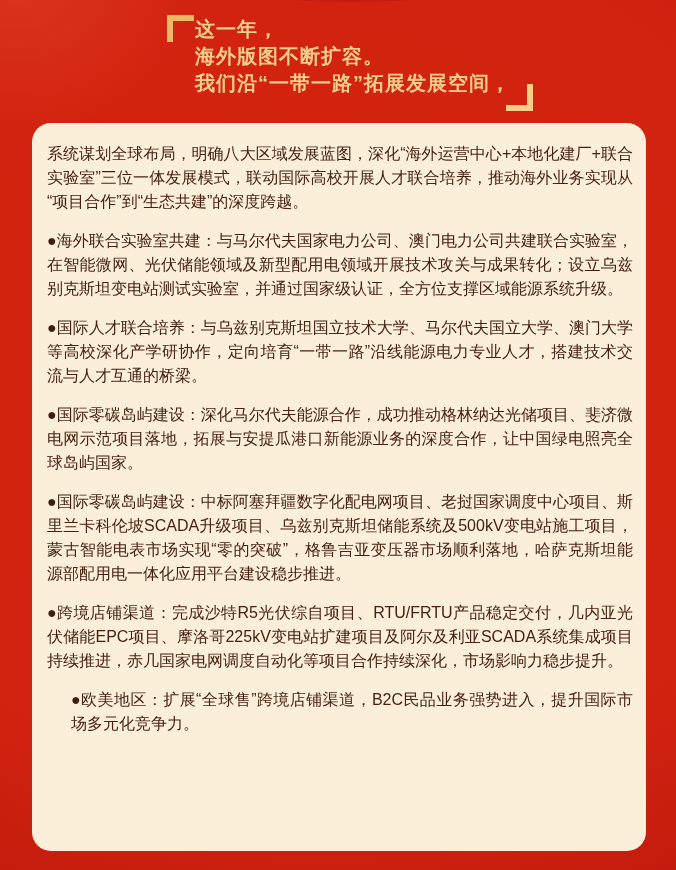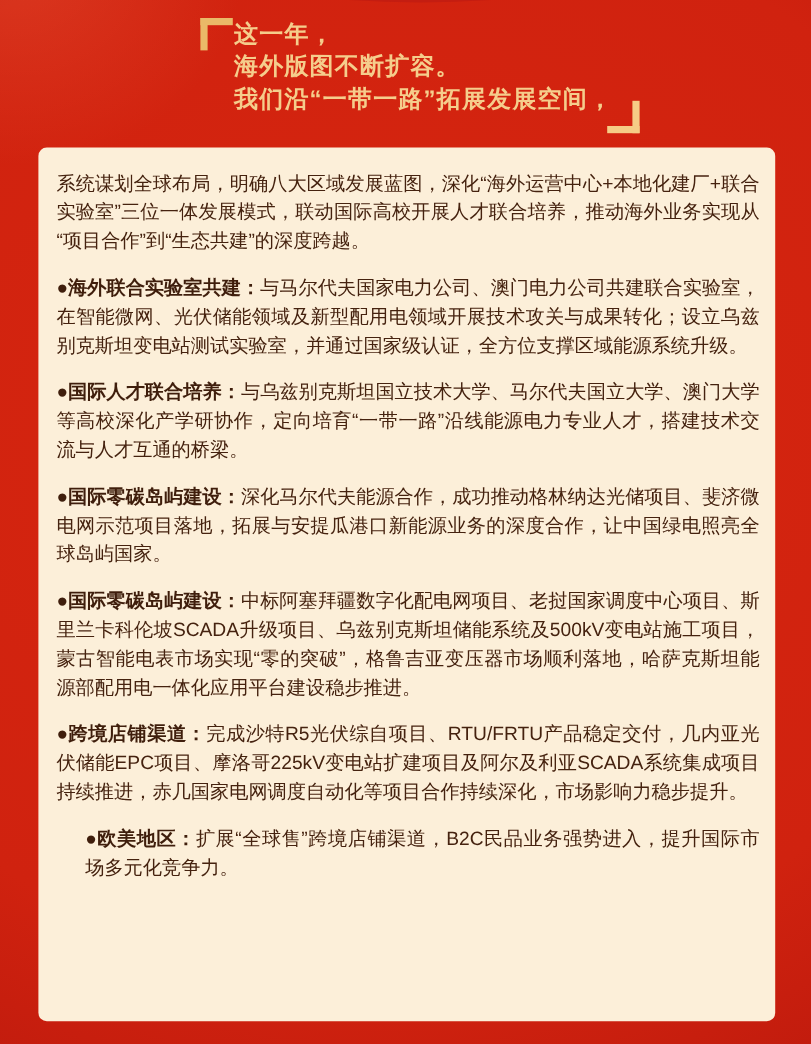--- a/index.html
+++ b/index.html
@@ -80,36 +80,36 @@
 
   
   .card {
     position: absolute;
     left: 32px;
     top: 123px;
     width: 614px;
     height: 728px;
     box-sizing: border-box;
     background: #fcefd9;
-    border-radius: 7px;
+    border-radius: 19px;
     padding: 19px 13px 8px 15px;
     z-index: 3;
     overflow: hidden;
   }
   .card p {
     margin: 0 0 15px 0;
     font-size: 16px;
     line-height: 24px;
     color: #45220f;
     text-align: justify;
     word-break: break-all;
   }
   .card p:last-child { margin-bottom: 0; margin-left: 24px; }
   .card .label {
-    font-weight: 700;
+    font-weight: 400;
     color: #3f1e0c;
   }
 </style>
 </head>
 <body>
 
 <div class="stage">
   <div class="arc-dark"></div>
   <div class="corner-glow"></div>
 

